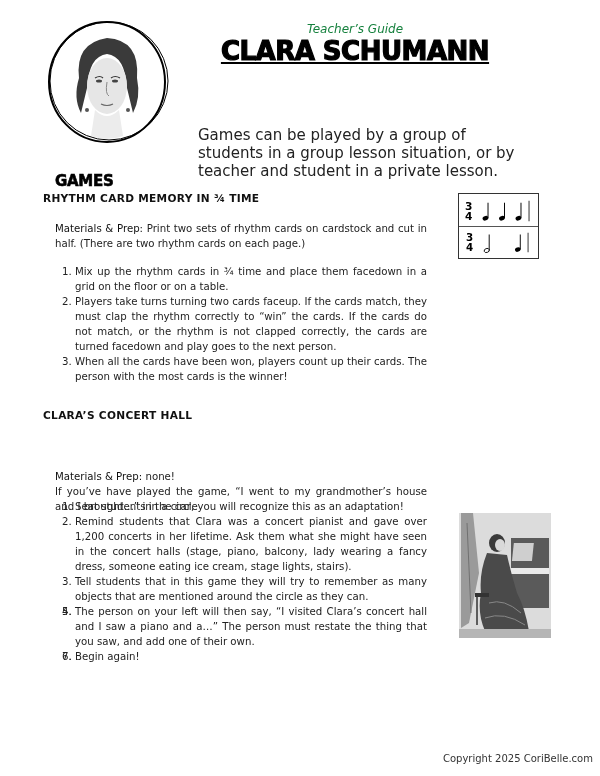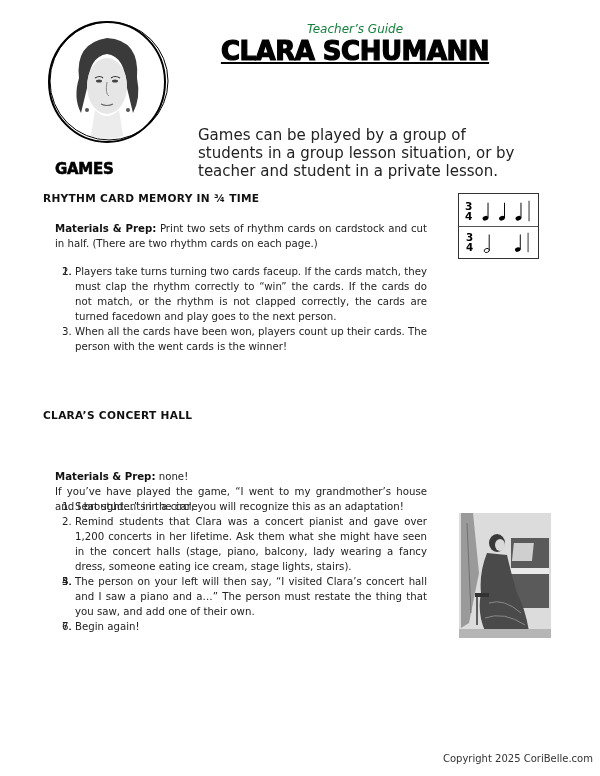--- a/index.html
+++ b/index.html
@@ -9,29 +9,29 @@
     .portrait-wrap { position: absolute; left: 45px; top: 18px; width: 125px; height: 130px; }
     .portrait-wrap svg { width: 100%; height: 100%; }
 
     .subtitle { position: absolute; left: 0; top: 22px; width: 100%; padding-left: 110px; text-align: center;
       font-family: "DejaVu Sans", sans-serif; font-style: italic; font-size: 12px; color: #15803d; }
     .title { position: absolute; left: 0; top: 36px; width: 100%; padding-left: 110px; text-align: center;
       font-family: "DejaVu Sans", sans-serif; font-weight: 900; font-size: 26px; letter-spacing: -0.5px; color: #000; text-decoration: underline;
       -webkit-text-stroke: 1.2px #000; }
     .intro { position: absolute; left: 198px; top: 82px; width: 330px; font-size: 15px; line-height: 18px; color: #222; margin-top: 44px; }
 
-    .section-heading { position: absolute; left: 55px; top: 160px; font-weight: 900; font-size: 15px; color: #000;
+    .section-heading { position: absolute; left: 55px; top: 172px; font-weight: 900; font-size: 15px; color: #000;
       -webkit-text-stroke: 0.6px #000; letter-spacing: -0.3px; }
 
     .game-title { position: absolute; left: 43px; font-weight: bold; font-size: 10.6px; letter-spacing: 0.3px; color: #111; }
     .game1-title { top: 192px; }
     .game2-title { top: 409px; }
 
     .para { position: absolute; left: 55px; width: 372px; font-size: 10.2px; line-height: 15px; color: #222; text-align: justify; }
-    .para b { font-weight: bold; color: #111; }
+    .para b { font-weight: normal; color: #111; }
     .mat1 { top: 221px; }
     .mat2 { top: 469px; }
 
     ol.steps { position: absolute; left: 55px; width: 372px; font-size: 10.2px; line-height: 15px; color: #222; list-style: none; }
     ol.steps li { position: relative; padding-left: 20px; text-align: justify; }
     ol.steps li .num { position: absolute; left: 7px; top: 0; }
     .steps1 { top: 264px; }
     .steps2 { top: 499px; }
 
     .rhythm-card { position: absolute; left: 458px; top: 193px; width: 81px; height: 66px; border: 1.2px solid #333; }
@@ -71,23 +71,23 @@
 <div class="subtitle">Teacher’s Guide</div>
 <div class="title">CLARA SCHUMANN</div>
 <div class="intro">Games can be played by a group of students in a group lesson situation, or by teacher and student in a private lesson.</div>
 
 <div class="section-heading">GAMES</div>
 
 <div class="game-title game1-title">RHYTHM CARD MEMORY IN ¾ TIME</div>
 <div class="para mat1"><b>Materials &amp; Prep:</b><span> Print two sets of rhythm cards on cardstock and cut in half. (There are two rhythm cards on each page.)</span></div>
 
 <ol class="steps steps1">
-  <li><span class="num">1.</span></li>
+  <li><span class="num">1.</span><span>Mix up the rhythm cards in ¾ time and place them facedown in a grid on the floor or on a table.</span></li>
   <li><span class="num">2.</span><span>Players take turns turning two cards faceup. If the cards match, they must clap the rhythm correctly to “win” the cards. If the cards do not match, or the rhythm is not clapped correctly, the cards are turned facedown and play goes to the next person.</span></li>
-  <li><span class="num">3.</span><span>When all the cards have been won, players count up their cards. The person with the went cards is the winner!</span></li>
+  <li><span class="num">3.</span><span>When all the cards have been won, players count up their cards. The person with the most cards is the winner!</span></li>
 </ol>
 
 <div class="rhythm-card">
   <div class="row">
     <svg viewBox="0 0 81 33">
       <text x="6" y="16" font-family="DejaVu Sans, sans-serif" font-weight="bold" font-size="11">3</text>
       <text x="6" y="27" font-family="DejaVu Sans, sans-serif" font-weight="bold" font-size="11">4</text>
       <g>
           <ellipse cx="27" cy="25" rx="3" ry="2.3" fill="#000" transform="rotate(-20 27 25)"></ellipse>
           <line x1="29.7" y1="25" x2="29.7" y2="9" stroke="#000" stroke-width="1"></line>
@@ -119,21 +119,21 @@
     </svg>
   </div>
 </div>
 
 <div class="game-title game2-title">CLARA’S CONCERT HALL</div>
 <div class="para mat2"><b>Materials &amp; Prep:</b><span> none!</span><br><span>If you’ve have played the game, “I went to my grandmother’s house and I brought…” in the car, you will recognize this as an adaptation!</span></div>
 
 <ol class="steps steps2">
   <li><span class="num">1.</span><span>Seat students in a circle</span></li>
   <li><span class="num">2.</span><span>Remind students that Clara was a concert pianist and gave over 1,200 concerts in her lifetime. Ask them what she might have seen in the concert halls (stage, piano, balcony, lady wearing a fancy dress, someone eating ice cream, stage lights, stairs).</span></li>
-  <li><span class="num">3.</span></li>
+  <li><span class="num">3.</span><span>Tell students that in this game they will try to remember as many objects that are mentioned around the circle as they can.</span></li>
   <li><span class="num">4.</span></li>
   <li><span class="num">5.</span><span>The person on your left will then say, “I visited Clara’s concert hall and I saw a piano and a…” The person must restate the thing that you saw, and add one of their own.</span></li>
   <li><span class="num">6.</span></li>
   <li><span class="num">7.</span><span>Begin again!</span></li>
 </ol>
 
 <div class="piano-img">
   <svg viewBox="0 0 92 125">
     <rect x="0" y="0" width="92" height="125" fill="#dcdcdc"></rect>
     <rect x="0" y="0" width="92" height="125" fill="url(#none)"></rect>

